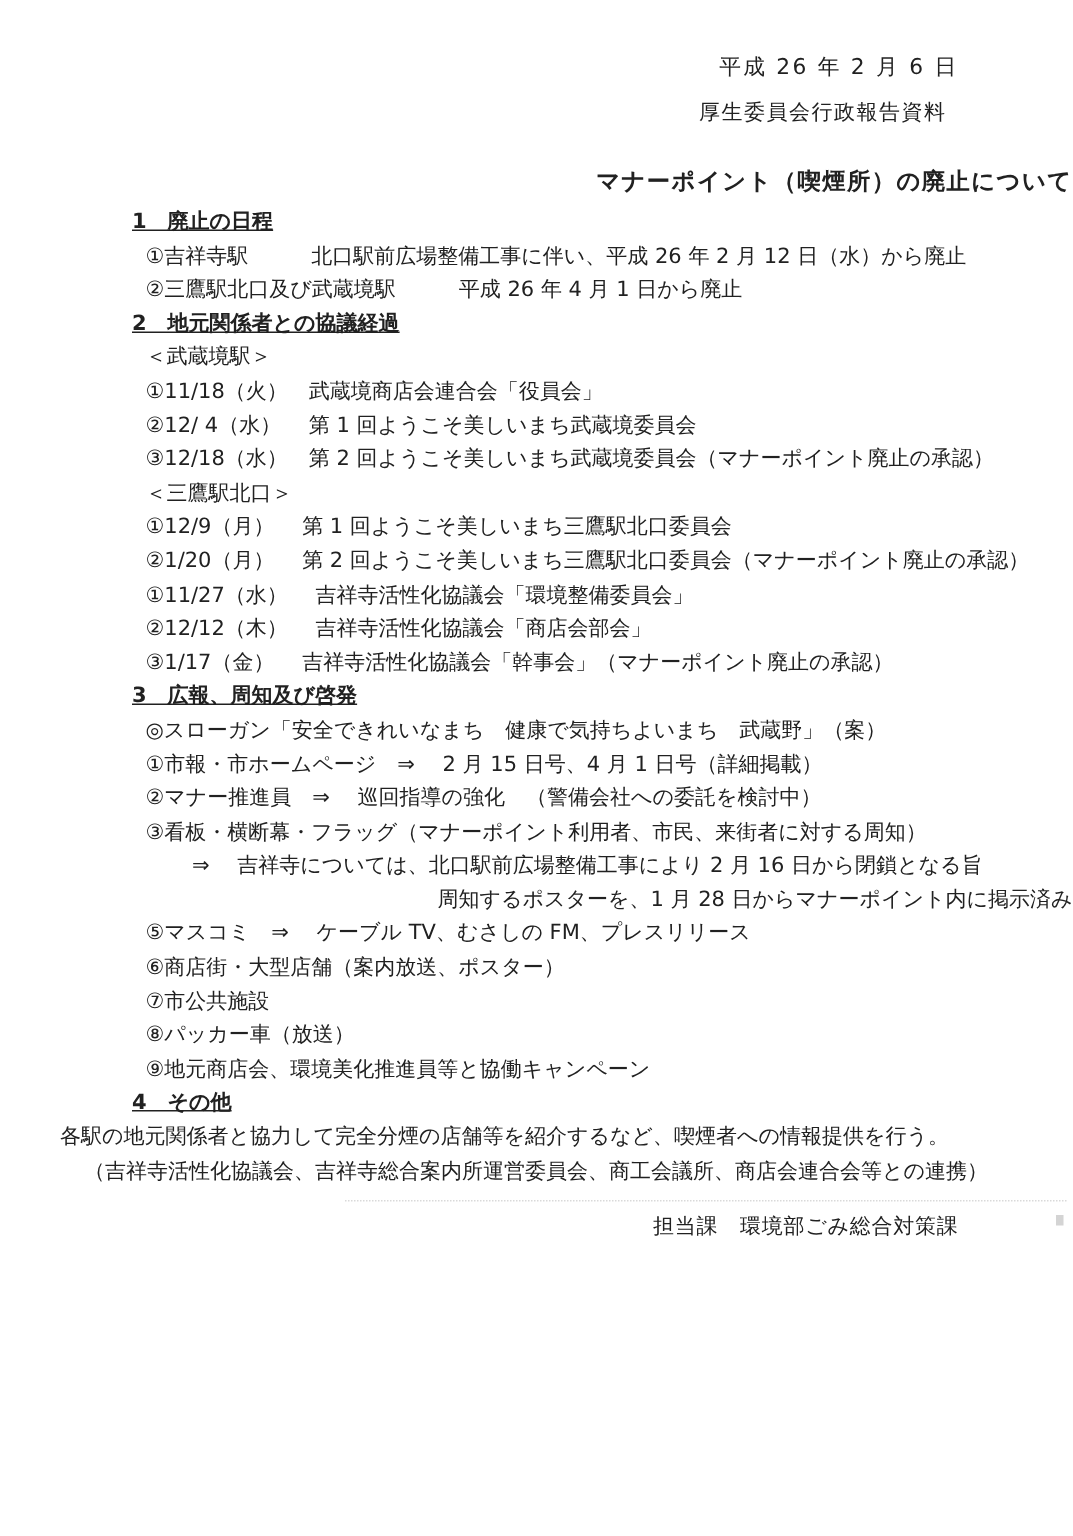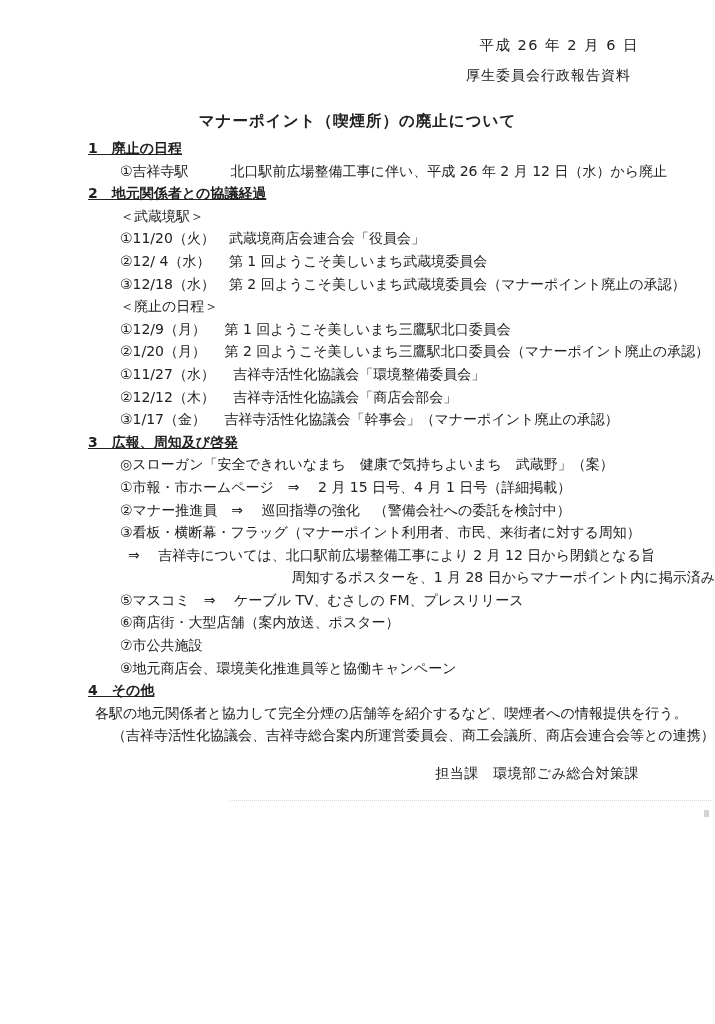--- a/index.html
+++ b/index.html
@@ -14,38 +14,38 @@
   }
   .date-line {
     text-align:right; padding-right:76px; font-size:14.5px;
     letter-spacing:1.5px; line-height:19px;
   }
   .doctype-line {
     text-align:right; padding-right:84px; font-size:14px;
     letter-spacing:1px; line-height:19px; margin-top:11px;
   }
   .title {
-    text-align:center; font-size:15.5px; font-weight:600;
+    text-align:right; font-size:15.5px; font-weight:600;
     letter-spacing:1px; margin-top:25px; line-height:22px;
   }
   .intro {
     margin-top:25px; padding:0 74px 0 78px;
     line-height:26.5px; text-align:justify;
     font-size:14px;
   }
   .doc-body { margin-top:5px; }
   .doc-body .line {
     line-height:22.6px; white-space:pre-wrap; font-size:14px;
   }
   .doc-body .line.ind0 { padding-left:88px; font-weight:600;text-decoration:underline; }
-  .doc-body .line.ind1 { padding-left:97px;margin-left:23px; }
+  .doc-body .line.ind1 { padding-left:97px; }
   .doc-body .line.ind2 { padding-left:128px; }
   .doc-body .line.ind3 { padding-left:170px;text-align:right; }
-  .doc-body .line.ind4 { padding-left:95px; }
-  .doc-body .line.ind5 { padding-left:88px;margin-left:24px; }
+  .doc-body .line.ind4 { padding-left:40px; }
+  .doc-body .line.ind5 { padding-left:56px; }
   .footer-line {
     text-align:right; padding-right:76px; margin-top:16px;
     font-size:14px; letter-spacing:0.5px; line-height:20px;
   }
   .scan-artifact {
     position:absolute; left:230px; right:4px; bottom:30px;
     border-top:1px dotted #c9c9c9; opacity:.7; height:0;
   }
   .scan-speck {
     position:absolute; right:6px; bottom:14px; width:5px; height:7px;
@@ -55,41 +55,43 @@
 </head>
 <body>
 
 <div class="page">
   <div class="date-line">平成 26 年 2 月 6 日</div>
   <div class="doctype-line">厚生委員会行政報告資料</div>
   <h1 class="title">マナーポイント（喫煙所）の廃止について</h1>
   <div class="doc-body" id="doc-body">
       <div class="line ind0">1　廃止の日程</div>
       <div class="line ind1">①吉祥寺駅　　　北口駅前広場整備工事に伴い、平成 26 年 2 月 12 日（水）から廃止</div>
+      <div class="line ind1">②三鷹駅北口及び武蔵境駅　　　平成 26 年 4 月 1 日から廃止</div>
       <div class="line ind0">2　地元関係者との協議経過</div>
       <div class="line ind1">＜武蔵境駅＞</div>
-      <div class="line ind1">①11/20（火）　武蔵境商店会連合会「役員会」</div>
+      <div class="line ind1">①11/18（火）　武蔵境商店会連合会「役員会」</div>
       <div class="line ind1">②12/ 4（水）　 第 1 回ようこそ美しいまち武蔵境委員会</div>
       <div class="line ind1">③12/18（水）　第 2 回ようこそ美しいまち武蔵境委員会（マナーポイント廃止の承認）</div>
-      <div class="line ind1">＜廃止の日程＞</div>
+      <div class="line ind1">＜三鷹駅北口＞</div>
       <div class="line ind1">①12/9（月）　 第 1 回ようこそ美しいまち三鷹駅北口委員会</div>
       <div class="line ind1">②1/20（月）　 第 2 回ようこそ美しいまち三鷹駅北口委員会（マナーポイント廃止の承認）</div>
       <div class="line ind1">①11/27（水）　 吉祥寺活性化協議会「環境整備委員会」</div>
       <div class="line ind1">②12/12（木）　 吉祥寺活性化協議会「商店会部会」</div>
       <div class="line ind1">③1/17（金）　 吉祥寺活性化協議会「幹事会」（マナーポイント廃止の承認）</div>
       <div class="line ind0">3　広報、周知及び啓発</div>
       <div class="line ind1">◎スローガン「安全できれいなまち　健康で気持ちよいまち　武蔵野」（案）</div>
       <div class="line ind1">①市報・市ホームページ　⇒　 2 月 15 日号、4 月 1 日号（詳細掲載）</div>
       <div class="line ind1">②マナー推進員　⇒　 巡回指導の強化　（警備会社への委託を検討中）</div>
       <div class="line ind1">③看板・横断幕・フラッグ（マナーポイント利用者、市民、来街者に対する周知）</div>
-      <div class="line ind2">⇒　 吉祥寺については、北口駅前広場整備工事により 2 月 12 日から閉鎖となる旨</div>
+      <div class="line ind2">⇒　 吉祥寺については、北口駅前広場整備工事により 2 月 16 日から閉鎖となる旨</div>
       <div class="line ind3">周知するポスターを、1 月 28 日からマナーポイント内に掲示済み</div>
       <div class="line ind1">⑤マスコミ　⇒　 ケーブル TV、むさしの FM、プレスリリース</div>
       <div class="line ind1">⑥商店街・大型店舗（案内放送、ポスター）</div>
       <div class="line ind1">⑦市公共施設</div>
+      <div class="line ind1">⑧パッカー車（放送）</div>
       <div class="line ind1">⑨地元商店会、環境美化推進員等と協働キャンペーン</div>
       <div class="line ind0">4　その他</div>
       <div class="line ind4">各駅の地元関係者と協力して完全分煙の店舗等を紹介するなど、喫煙者への情報提供を行う。</div>
       <div class="line ind5">（吉祥寺活性化協議会、吉祥寺総合案内所運営委員会、商工会議所、商店会連合会等との連携）</div>
     </div>
   <div class="footer-line">担当課　環境部ごみ総合対策課</div>
   <div class="scan-artifact"></div>
   <div class="scan-speck"></div>
 </div>
 

